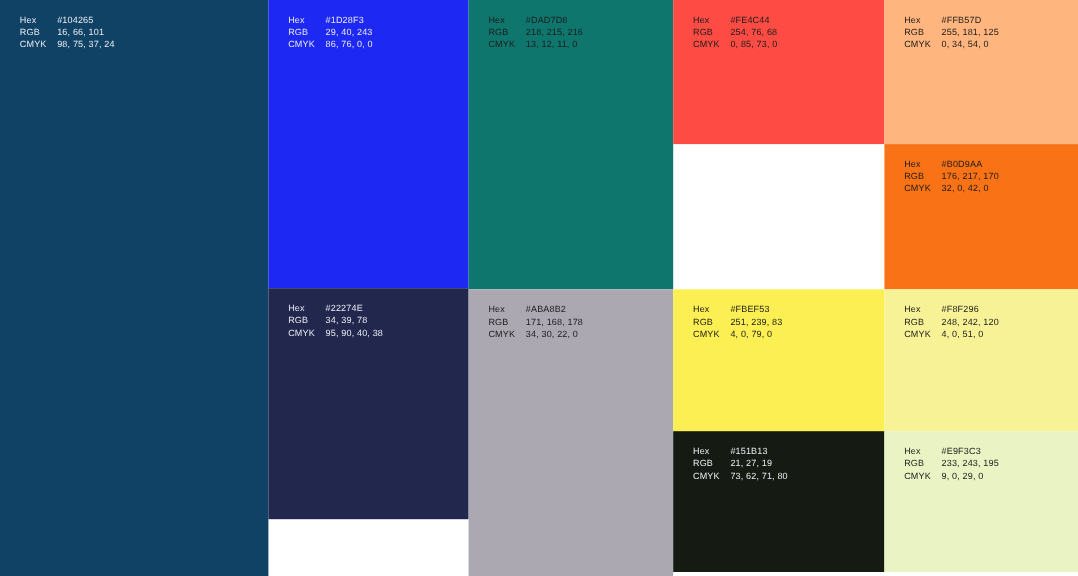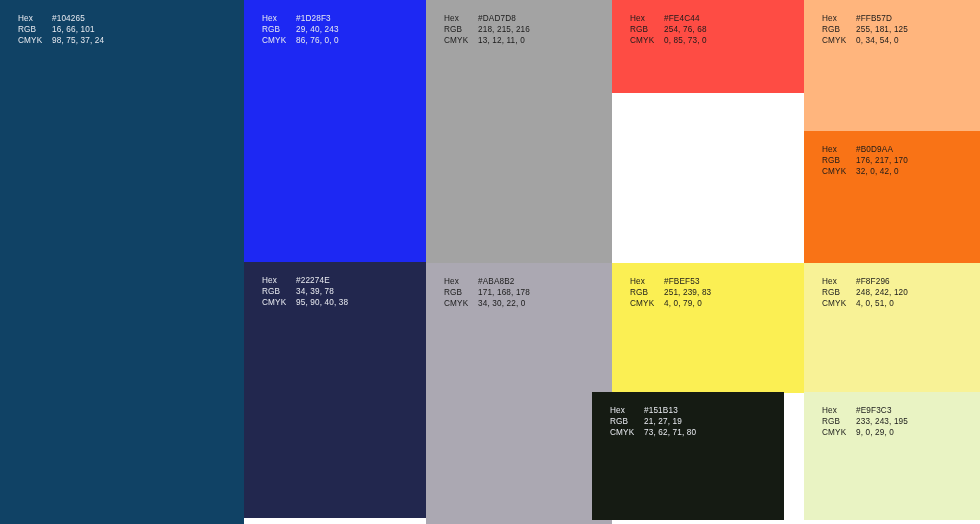--- a/index.html
+++ b/index.html
@@ -60,49 +60,49 @@
         <span class="info-row"><span class="info-key">CMYK</span><span class="info-val">98, 75, 37, 24</span></span>
       </div>
     </div>
     <div class="swatch" style="left: 244px; top: 0px; width: 182px; height: 262px; background: rgb(29, 40, 243);">
       <div class="swatch-info text-light">
         <span class="info-row"><span class="info-key">Hex</span><span class="info-val">#1D28F3</span></span>
         <span class="info-row"><span class="info-key">RGB</span><span class="info-val">29, 40, 243</span></span>
         <span class="info-row"><span class="info-key">CMYK</span><span class="info-val">86, 76, 0, 0</span></span>
       </div>
     </div>
-    <div class="swatch" style="left: 426px; top: 0px; width: 186px; height: 263px; background: #a3a3a3;">
+    <div class="swatch" style="left: 426px; top: 0px; width: 186px; height: 263px; background: #0f766e;">
       <div class="swatch-info text-dark">
         <span class="info-row"><span class="info-key">Hex</span><span class="info-val">#DAD7D8</span></span>
         <span class="info-row"><span class="info-key">RGB</span><span class="info-val">218, 215, 216</span></span>
         <span class="info-row"><span class="info-key">CMYK</span><span class="info-val">13, 12, 11, 0</span></span>
       </div>
     </div>
-    <div class="swatch" style="left: 612px; top: 0px; width: 192px; height: 93px; background: rgb(254, 76, 68);">
+    <div class="swatch" style="left: 612px; top: 0px; width: 192px; height: 131px; background: rgb(254, 76, 68);">
       <div class="swatch-info text-dark">
         <span class="info-row"><span class="info-key">Hex</span><span class="info-val">#FE4C44</span></span>
         <span class="info-row"><span class="info-key">RGB</span><span class="info-val">254, 76, 68</span></span>
         <span class="info-row"><span class="info-key">CMYK</span><span class="info-val">0, 85, 73, 0</span></span>
       </div>
     </div>
     <div class="swatch" style="left: 804px; top: 0px; width: 176px; height: 131px; background: rgb(255, 181, 125);">
       <div class="swatch-info text-dark">
         <span class="info-row"><span class="info-key">Hex</span><span class="info-val">#FFB57D</span></span>
         <span class="info-row"><span class="info-key">RGB</span><span class="info-val">255, 181, 125</span></span>
         <span class="info-row"><span class="info-key">CMYK</span><span class="info-val">0, 34, 54, 0</span></span>
       </div>
     </div>
     <div class="swatch" style="left: 804px; top: 131px; width: 176px; height: 132px; background: #f97316;">
       <div class="swatch-info text-dark">
         <span class="info-row"><span class="info-key">Hex</span><span class="info-val">#B0D9AA</span></span>
         <span class="info-row"><span class="info-key">RGB</span><span class="info-val">176, 217, 170</span></span>
         <span class="info-row"><span class="info-key">CMYK</span><span class="info-val">32, 0, 42, 0</span></span>
       </div>
     </div>
-    <div class="swatch" style="left: 244px; top: 262px; width: 182px; height: 256px; background: rgb(34, 39, 78);">
+    <div class="swatch" style="left: 244px; top: 262px; width: 182px; height: 210px; background: rgb(34, 39, 78);">
       <div class="swatch-info text-light">
         <span class="info-row"><span class="info-key">Hex</span><span class="info-val">#22274E</span></span>
         <span class="info-row"><span class="info-key">RGB</span><span class="info-val">34, 39, 78</span></span>
         <span class="info-row"><span class="info-key">CMYK</span><span class="info-val">95, 90, 40, 38</span></span>
       </div>
     </div>
     <div class="swatch" style="left: 426px; top: 263px; width: 186px; height: 315px; background: rgb(171, 168, 178);">
       <div class="swatch-info text-dark">
         <span class="info-row"><span class="info-key">Hex</span><span class="info-val">#ABA8B2</span></span>
         <span class="info-row"><span class="info-key">RGB</span><span class="info-val">171, 168, 178</span></span>
@@ -116,21 +116,21 @@
         <span class="info-row"><span class="info-key">CMYK</span><span class="info-val">4, 0, 79, 0</span></span>
       </div>
     </div>
     <div class="swatch" style="left: 804px; top: 263px; width: 204px; height: 129px; background: rgb(248, 242, 150);">
       <div class="swatch-info text-dark">
         <span class="info-row"><span class="info-key">Hex</span><span class="info-val">#F8F296</span></span>
         <span class="info-row"><span class="info-key">RGB</span><span class="info-val">248, 242, 120</span></span>
         <span class="info-row"><span class="info-key">CMYK</span><span class="info-val">4, 0, 51, 0</span></span>
       </div>
     </div>
-    <div class="swatch" style="left: 592px; top: 392px; width: 192px; height: 128px; background: rgb(21, 27, 19);">
+    <div class="swatch" style="left: 612px; top: 392px; width: 192px; height: 128px; background: rgb(21, 27, 19);">
       <div class="swatch-info text-light">
         <span class="info-row"><span class="info-key">Hex</span><span class="info-val">#151B13</span></span>
         <span class="info-row"><span class="info-key">RGB</span><span class="info-val">21, 27, 19</span></span>
         <span class="info-row"><span class="info-key">CMYK</span><span class="info-val">73, 62, 71, 80</span></span>
       </div>
     </div>
     <div class="swatch" style="left: 804px; top: 392px; width: 176px; height: 128px; background: rgb(233, 243, 195);">
       <div class="swatch-info text-dark">
         <span class="info-row"><span class="info-key">Hex</span><span class="info-val">#E9F3C3</span></span>
         <span class="info-row"><span class="info-key">RGB</span><span class="info-val">233, 243, 195</span></span>

